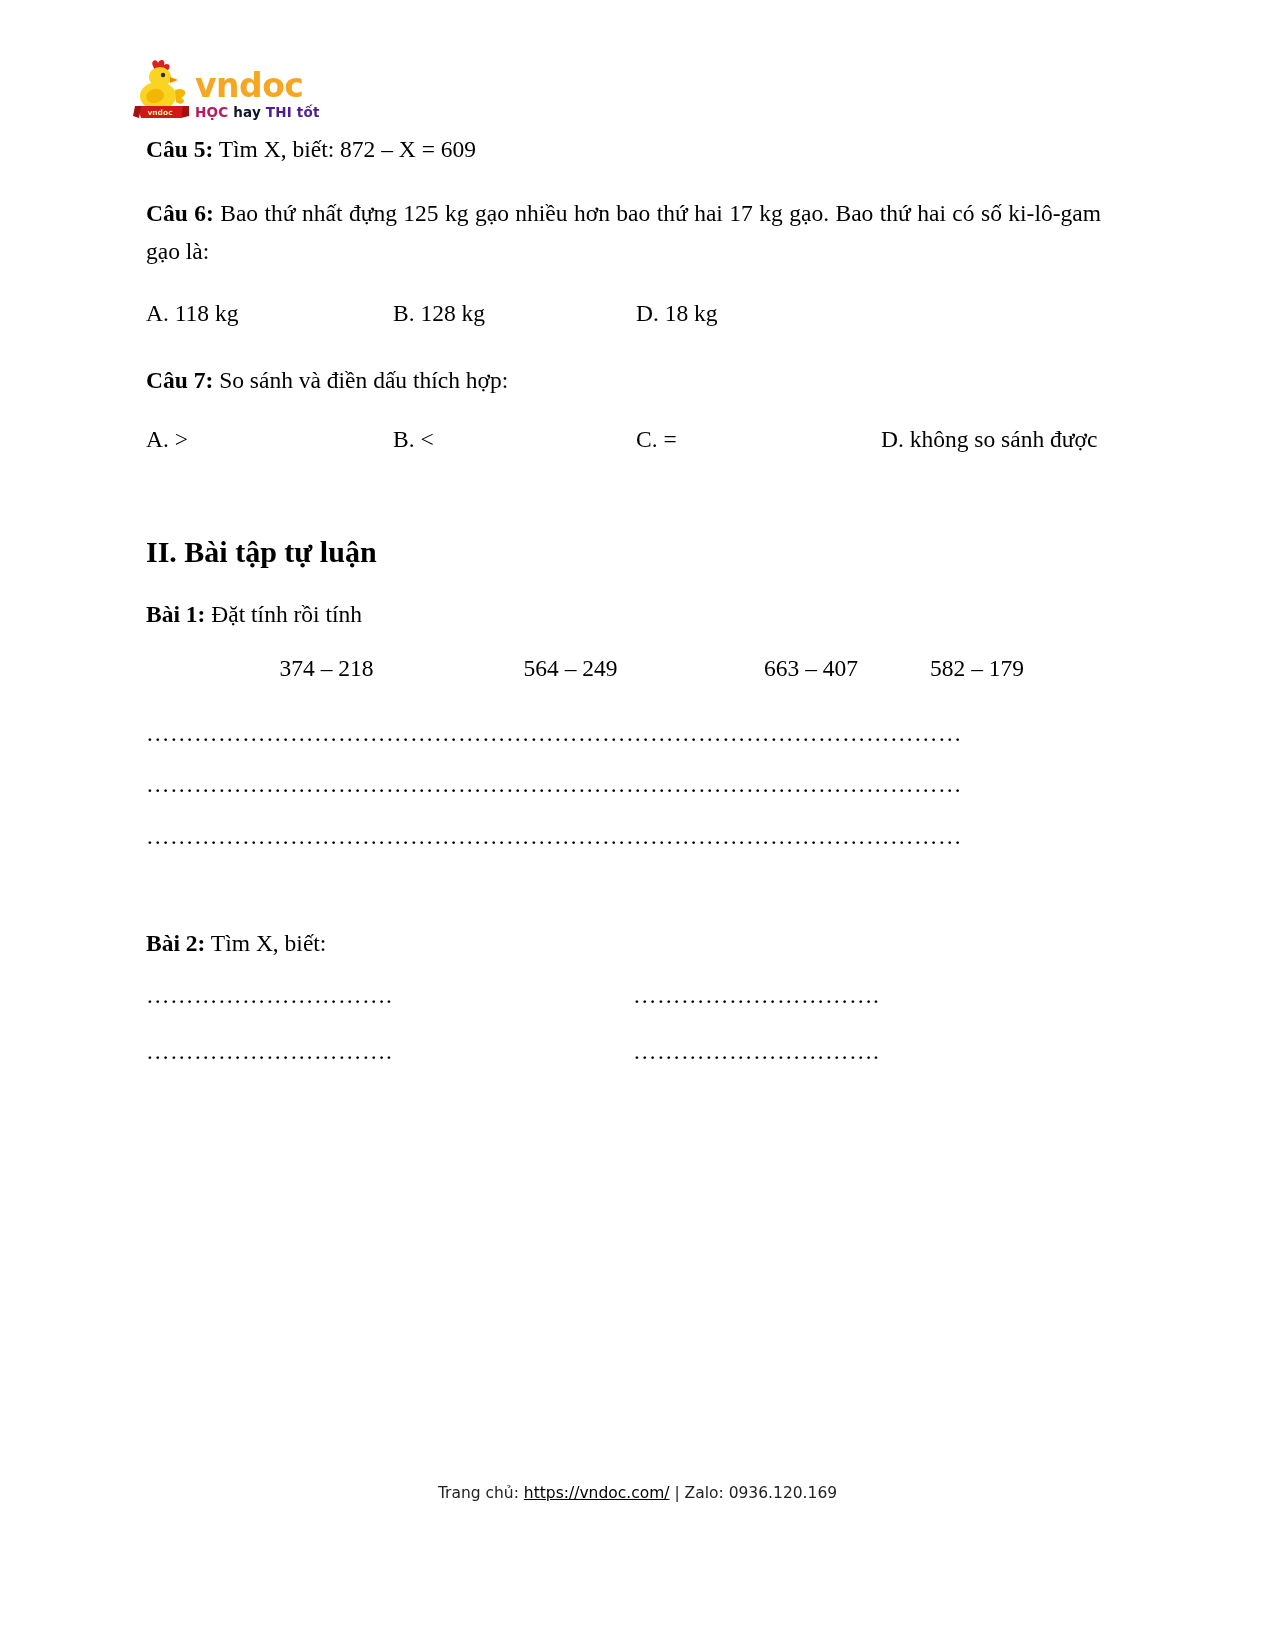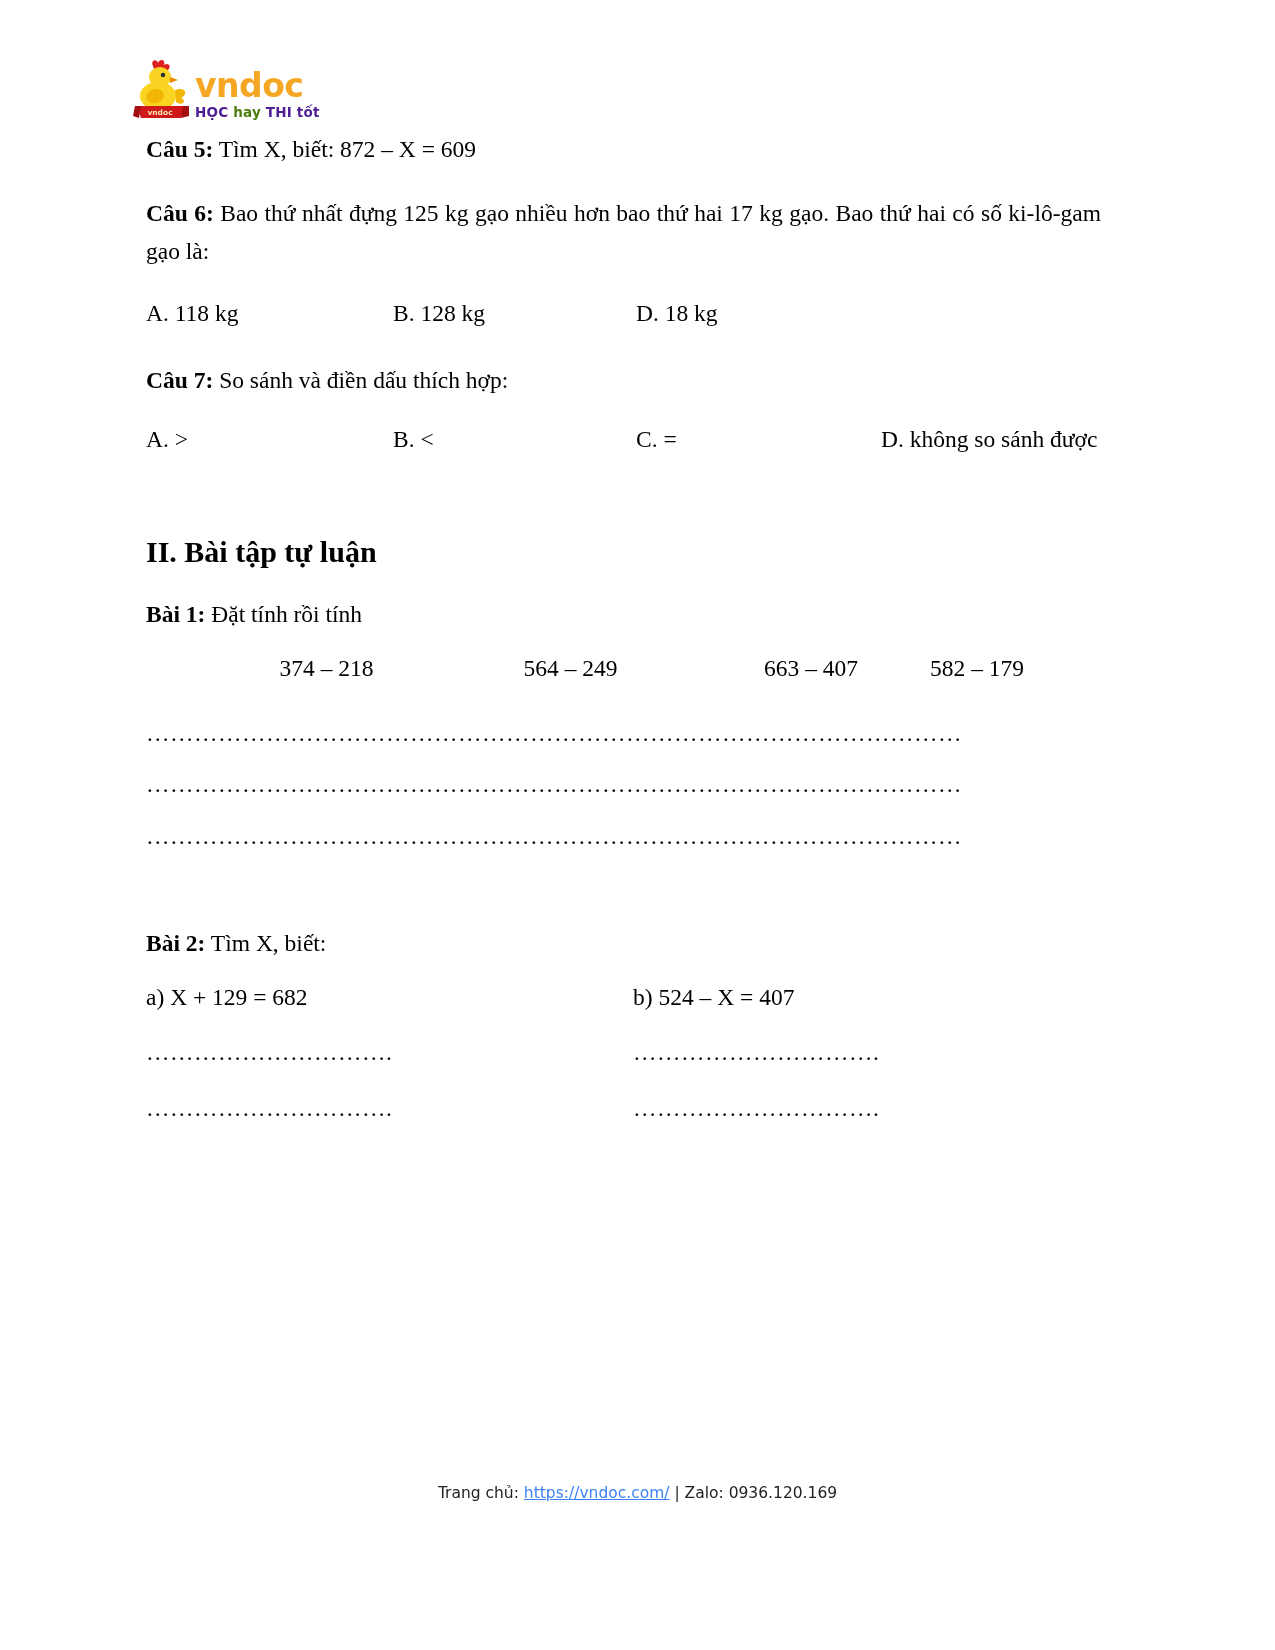--- a/index.html
+++ b/index.html
@@ -53,22 +53,22 @@
     color: #F5A623;
   }
   .logo-tagline {
     font-family: "DejaVu Sans", sans-serif;
     font-weight: 700;
     font-size: 13.5px;
     line-height: 16px;
     letter-spacing: 0.2px;
     margin-top: 2px;
   }
-  .tag-hoc { color: #4c1d95; }
-  .tag-hay { color: #4d7c0f; }
+  .tag-hoc { color: #be185d; }
+  .tag-hay { color: #0f172a; }
   .tag-thi { color: #4c1d95; }
 
   
   .content {
     position: absolute;
     left: 146px;
     top: 130px;
     width: 955px;
   }
   .q-line {
@@ -155,21 +155,21 @@
     position: absolute;
     left: 0;
     right: 0;
     top: 1484px;
     text-align: center;
     font-family: "DejaVu Sans", sans-serif;
     font-size: 15.5px;
     color: #222222;
   }
   .footer a {
-    color: #3b82f6;
+    color: #000000;
     text-decoration: underline;
   }
 </style>
 </head>
 <body>
 
 <div class="page">
 
   <div class="logo-block">
     <div class="logo-mascot">
@@ -240,24 +240,20 @@
     </div>
 
     <div class="dots-line">…………………………………………………………………………………………</div>
     <div class="dots-line">…………………………………………………………………………………………</div>
     <div class="dots-line">…………………………………………………………………………………………</div>
 
     <div class="spacer-lg"></div>
 
     <p class="q-line tight"><span class="q-label">Bài 2:</span><span> Tìm X, biết:</span></p>
 
-    <div class="two-col">
-      <span class="col left">a) X + 129 = 682</span>
-      <span class="col">b) 524 – X = 407</span>
-    </div>
 
     <div class="dots-row">
       <span class="col left dots-short">………………………….</span>
       <span class="col dots-short">………………………….</span>
     </div>
 
     <div class="dots-row">
       <span class="col left dots-short">………………………….</span>
       <span class="col dots-short">………………………….</span>
     </div>

